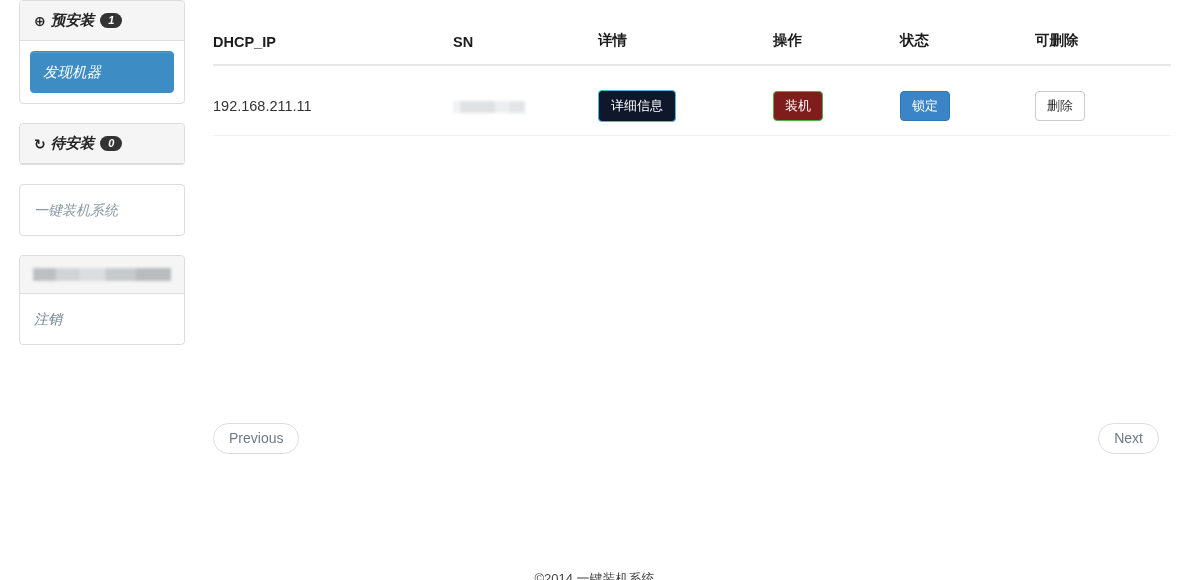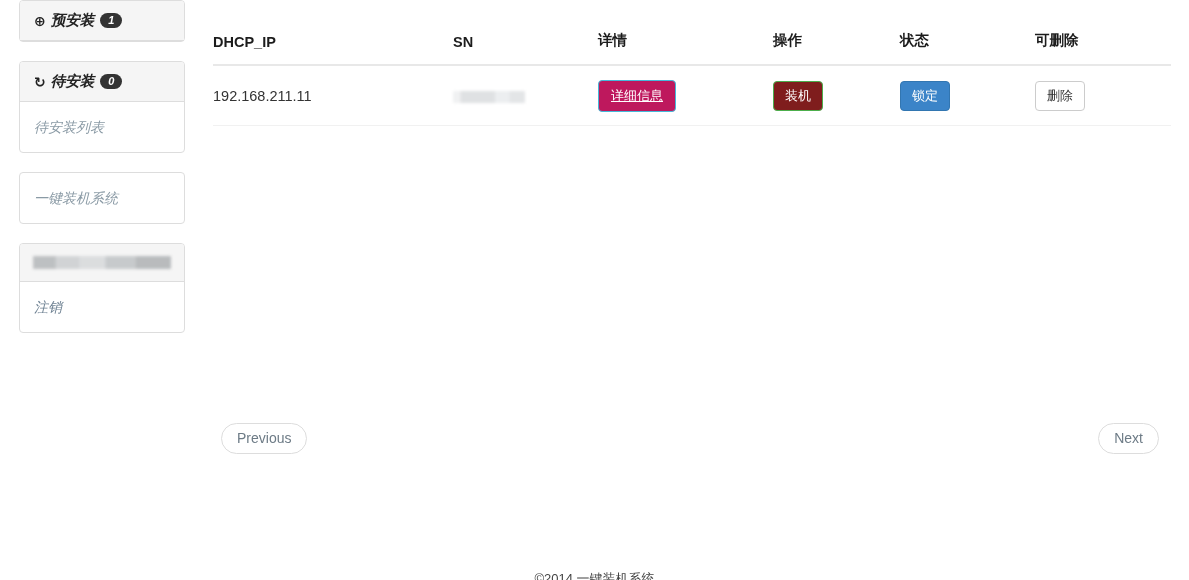--- a/index.html
+++ b/index.html
@@ -121,21 +121,21 @@
     font-size: 14.5px;
     font-weight: bold;
     color: #1c1c1c;
     padding: 0 0 14px 0;
     border-bottom: 2px solid #e8e8e8;
     vertical-align: bottom;
   }
   table.data-table td {
     font-size: 14.5px;
     color: #333333;
-    padding: 14px 0 13px 0;
+    padding: 24px 0 13px 0;
     border-bottom: 1px solid #f1f1f1;
     vertical-align: middle;
   }
   .col-ip   { width: 240px; }
   .col-sn   { width: 145px; }
   .col-det  { width: 175px; }
   .col-op   { width: 127px; }
   .col-st   { width: 135px; }
   .col-del  { width: auto; }
 
@@ -143,21 +143,21 @@
     display: inline-block;
     font-size: 13px;
     line-height: 1.4;
     padding: 5px 11px;
     border-radius: 4px;
     border: 1px solid transparent;
     cursor: pointer;
     white-space: nowrap;
     font-family: "Liberation Sans", "DejaVu Sans", sans-serif;
   }
-  .btn-info    { background: #be185d; border-color: #46b8da; color: #ffffff; padding: 6px 12px; text-decoration: underline; }
+  .btn-info    { background: #0f172a; border-color: #46b8da; color: #ffffff; padding: 6px 12px; }
   .btn-success { background: #7f1d1d; border-color: #4cae4c; color: #ffffff; text-align: center; }
   .btn-primary { background: #3b84c8; border-color: #3276b1; color: #ffffff; }
   .btn-default { background: #ffffff; border-color: #cccccc; color: #333333; }
 
   .sn-blur {
     display: inline-block;
     width: 72px;
     height: 12px;
     background: linear-gradient(90deg,
         #f0f1f2 0%, #f0f1f2 10%,
@@ -184,21 +184,21 @@
     font-size: 14px;
     color: #6d7b86;
     background: #ffffff;
     border: 1px solid #dddddd;
     border-radius: 16px;
     padding: 5px 15px;
     line-height: 19px;
     cursor: pointer;
     font-family: "Liberation Sans", "DejaVu Sans", sans-serif;
   }
-  #pager-previous { left: 8px; }
+  #pager-previous { left: 0; }
   #pager-next     { right: 0; }
 
   
   #footer {
     position: absolute;
     left: 0;
     top: 570px;
     width: 100%;
     text-align: center;
     font-size: 13px;
@@ -210,28 +210,28 @@
 </style>
 </head>
 <body>
 
 <div id="sidebar">
 
   <div class="panel">
     <div class="panel-heading">
       <span class="hd-icon">⊕</span><span>预安装</span><span class="badge">1</span>
     </div>
+    <div class="panel-body tight">
+      <a class="nav-item-active" href="#">发现机器</a>
+    </div>
   </div>
 
   <div class="panel">
     <div class="panel-heading">
       <span class="hd-icon">↻</span><span>待安装</span><span class="badge">0</span>
-    </div>
-    <div class="panel-body">
-      <a class="nav-link" href="#">待安装列表</a>
     </div>
   </div>
 
   <div class="panel">
     <div class="panel-body">
       <a class="nav-link" href="#">一键装机系统</a>
     </div>
   </div>
 
   <div class="panel" id="redacted-user">

